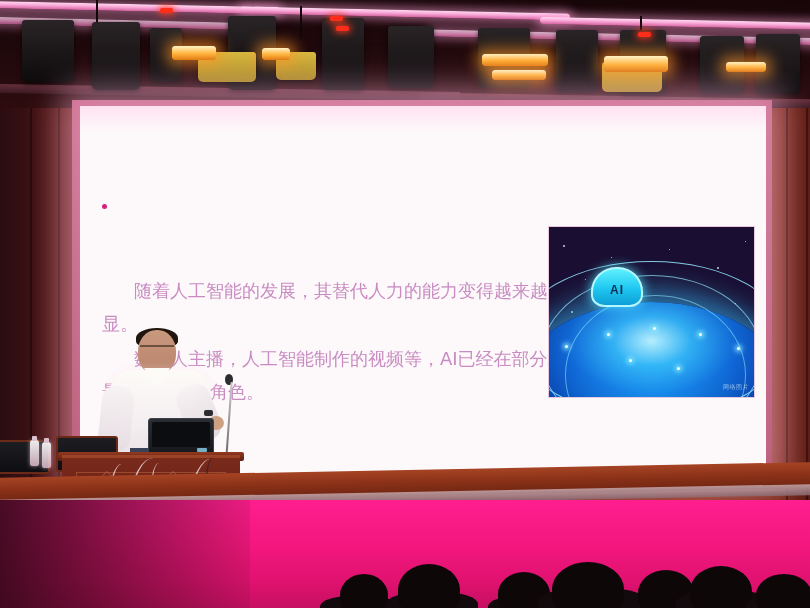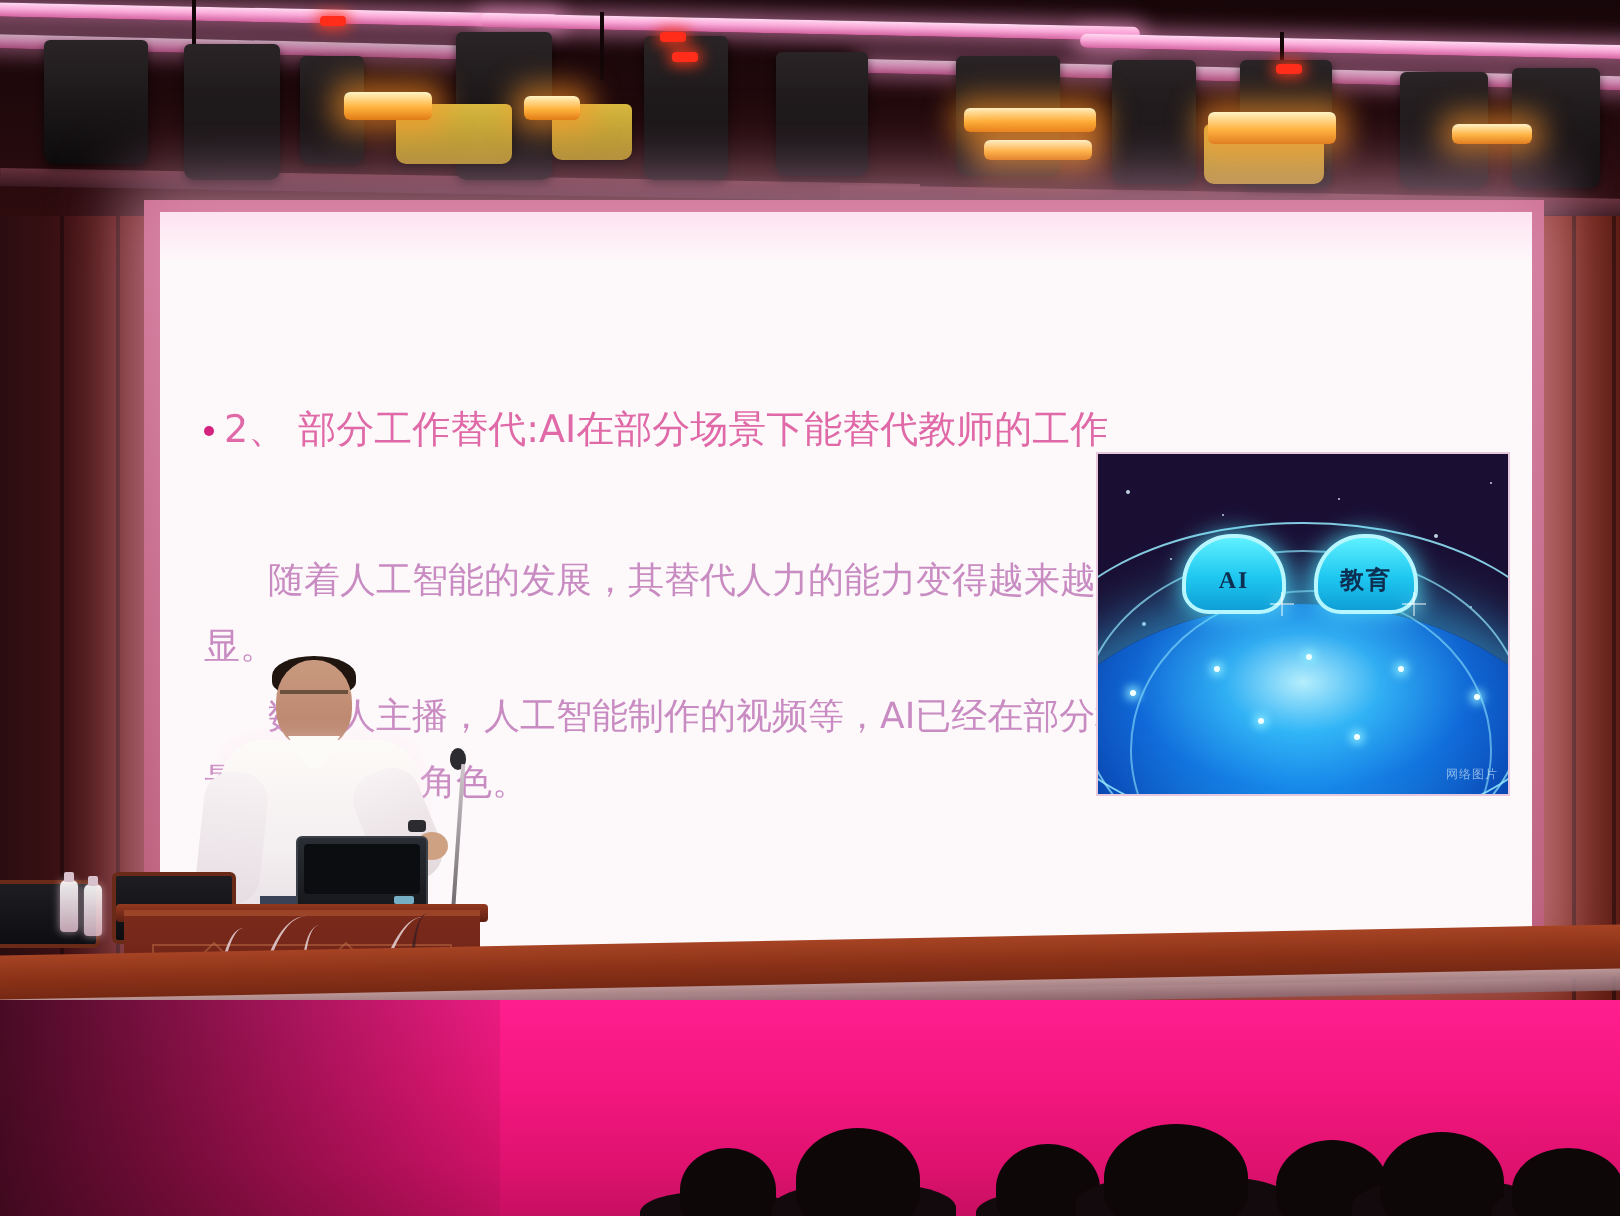--- a/index.html
+++ b/index.html
@@ -131,21 +131,21 @@
   }
   .cloud .cbody {
     position:absolute; inset:0;
     background:linear-gradient(180deg,#5ef0ff,#1ec7f0 55%,#0e9ed6);
     border:2px solid #b6f6ff;
     border-radius:48% 48% 26% 26% / 62% 62% 30% 30%;
   }
   .cloud .clabel {
     position:absolute; inset:0; display:flex; align-items:center; justify-content:center;
     color:#0c2f52; font-size:12px; font-weight:bold; letter-spacing:1px;
-    font-family:Liberation Serif, serif; padding-top:6px;
+    font-family:Liberation Sans, sans-serif; padding-top:6px;
   }
   .sparkle {
     position:absolute; width:12px; height:12px; right:-4px; bottom:-1px;
     background:
       linear-gradient(90deg,transparent 46%,#ffffff 50%,transparent 54%),
       linear-gradient(0deg,transparent 46%,#ffffff 50%,transparent 54%);
     filter:drop-shadow(0 0 4px #bdf6ff);
   }
   .watermark {
     position:absolute; right:5px; bottom:5px; font-size:6px; letter-spacing:.5px;
@@ -357,21 +357,21 @@
   </div>
 
   <div class="screen-frame"></div>
   <div class="screen">
     <div class="screen-glowtop"></div>
 
     <div class="slide">
 
 
       <div class="bullet-row">
-        <span class="bullet-dot"></span><span class="lvl1">2、 部分工作替代:AI在部分场景下能替代教师的工作</span>
+        <span class="bullet-dot"></span>
       </div>
 
       <div class="para p1">随着人工智能的发展，其替代人力的能力变得越来越明显。</div>
       <div class="para p2">数字人主播，人工智能制作的视频等，AI已经在部分场景扮演教师的角色。</div>
 
       <div class="pic">
         <div class="stars">
           <div class="star" style="left:14px; top:18px; width:2px; height:2px;"></div>
           <div class="star" style="left:36px; top:52px; width:1px; height:1px;"></div>
           <div class="star" style="left:22px; top:84px; width:2px; height:2px;"></div>
@@ -398,25 +398,20 @@
         <div class="node" style="left:188px; top:120px;"></div>
         <div class="node" style="left:80px;  top:132px;"></div>
         <div class="node" style="left:128px; top:140px;"></div>
 
         <div class="cloud" style="left:42px; top:40px;">
           <div class="cbody"></div>
           <div class="clabel">AI</div>
           <div class="sparkle"></div>
         </div>
 
-        <div class="cloud" style="left:108px; top:40px;">
-          <div class="cbody"></div>
-          <div class="clabel">教育</div>
-          <div class="sparkle"></div>
-        </div>
 
         <div class="watermark">网络图片</div>
       </div>
     </div>
   </div>
 
   <div class="speaker">
     <div class="sp-hair"></div>
     <div class="sp-head"></div>
     <div class="sp-glasses"></div>

